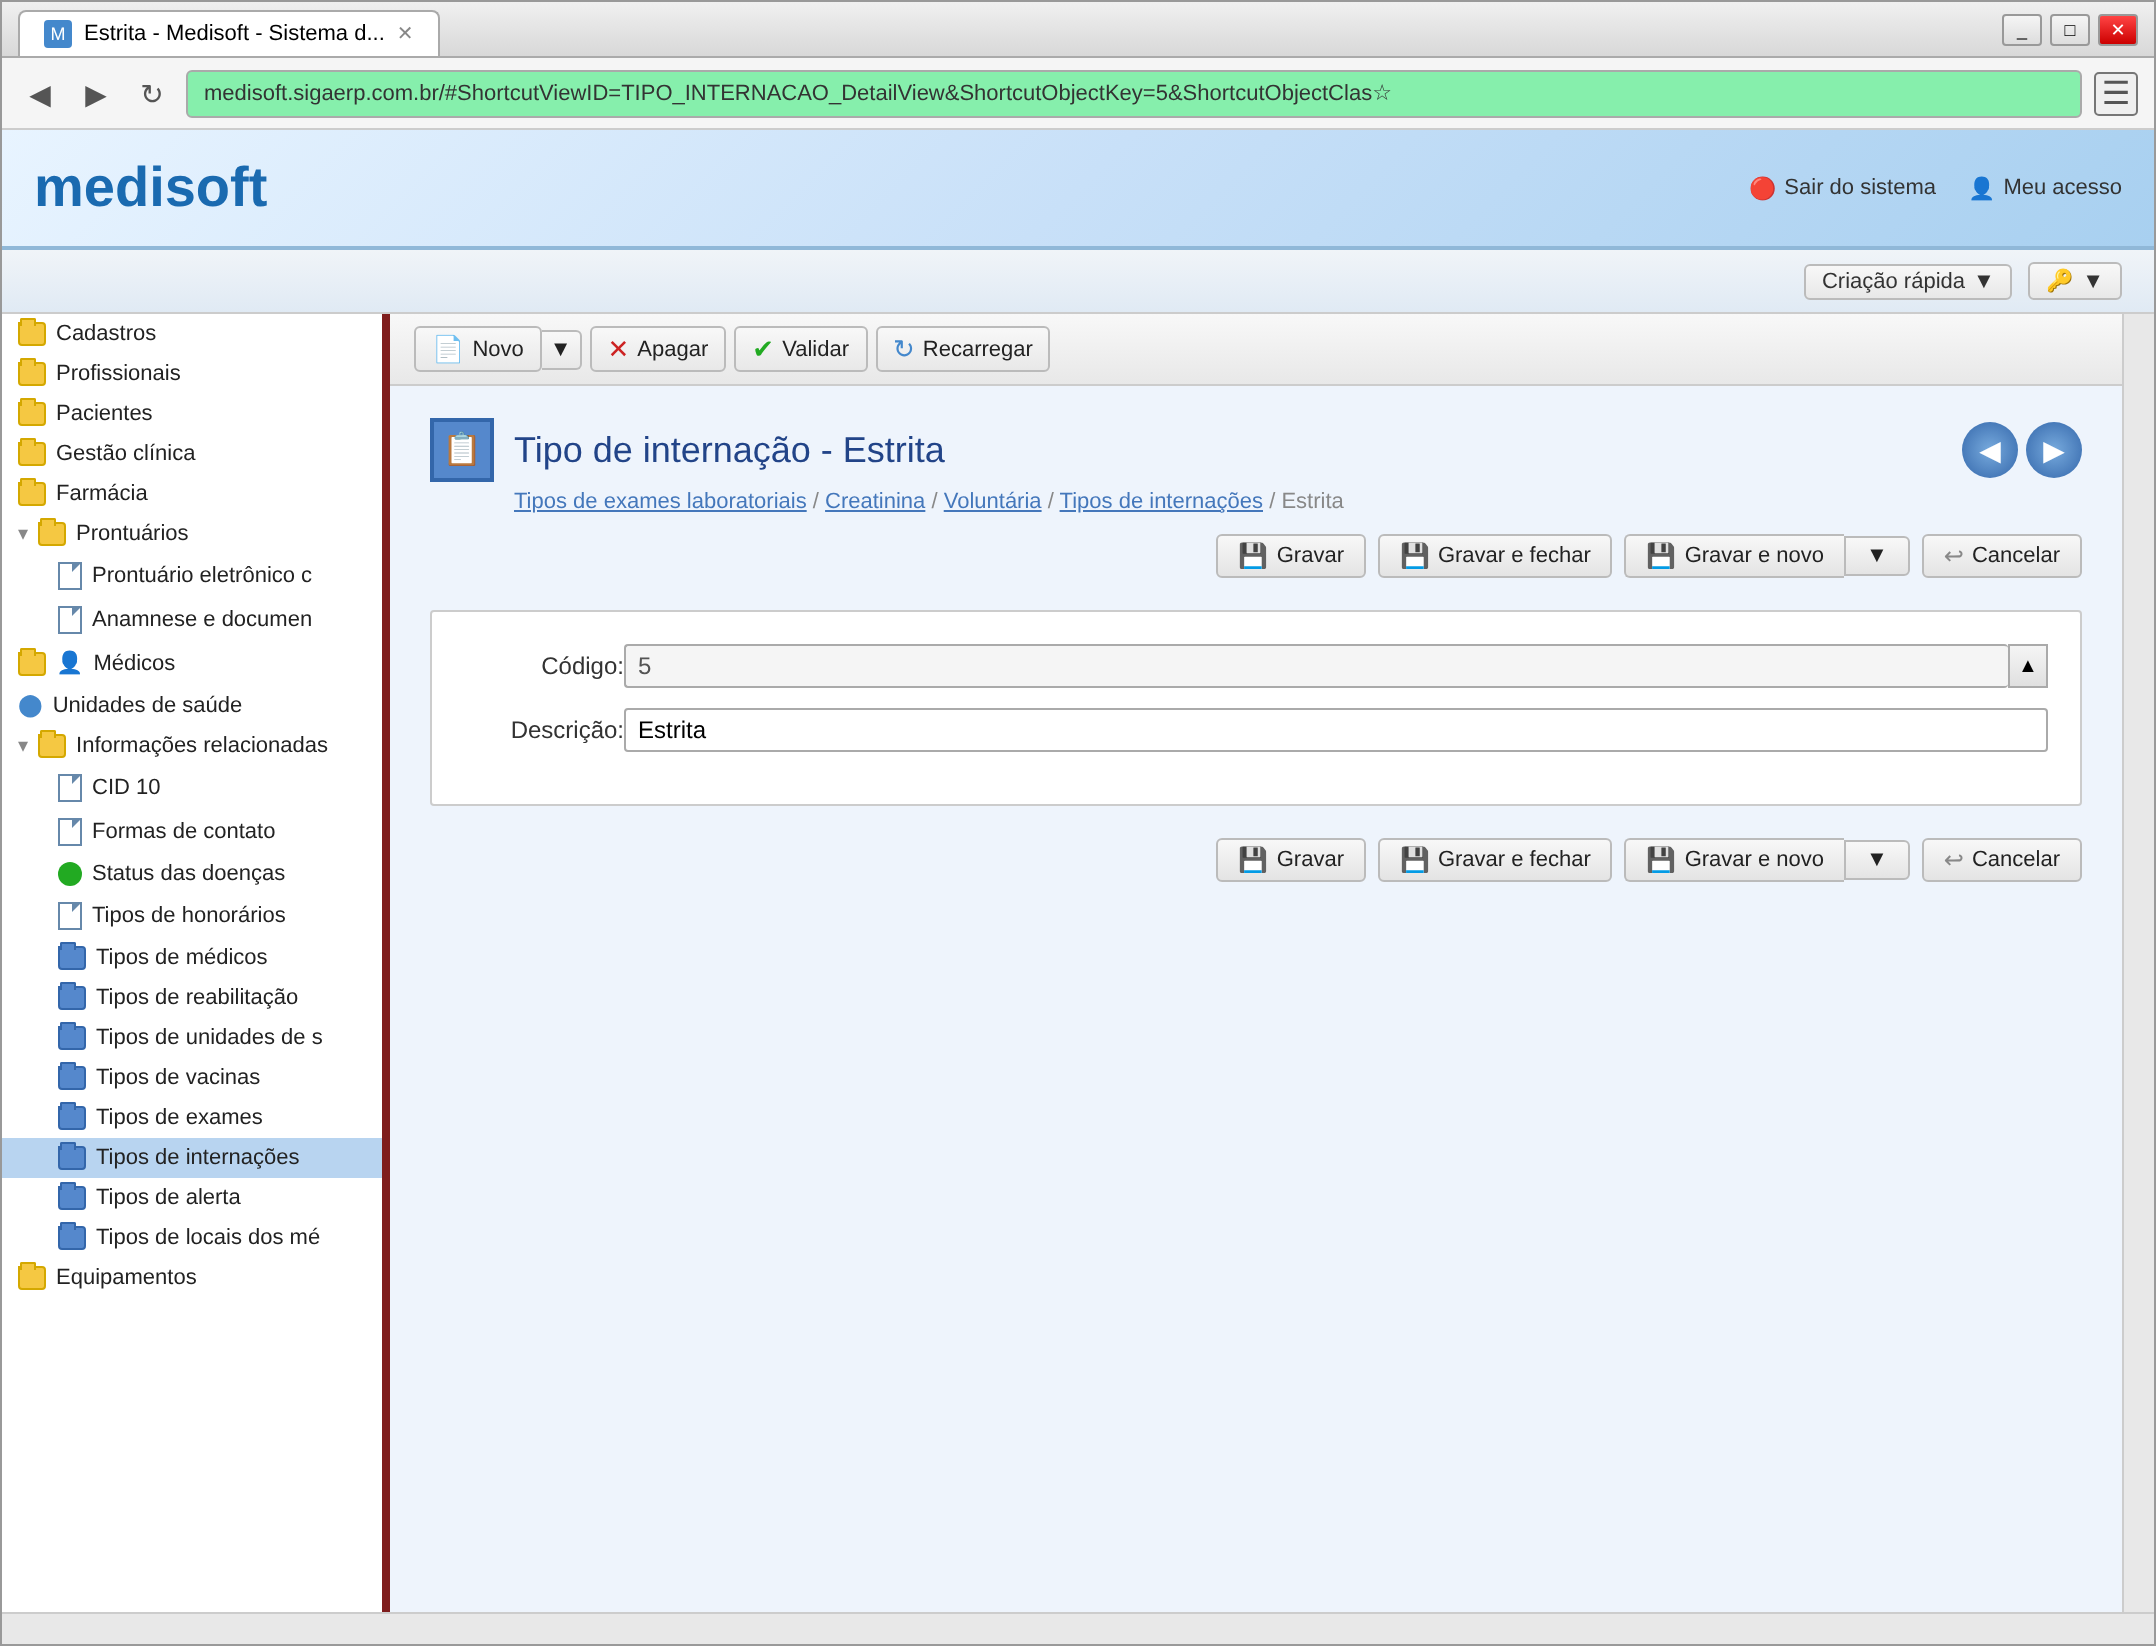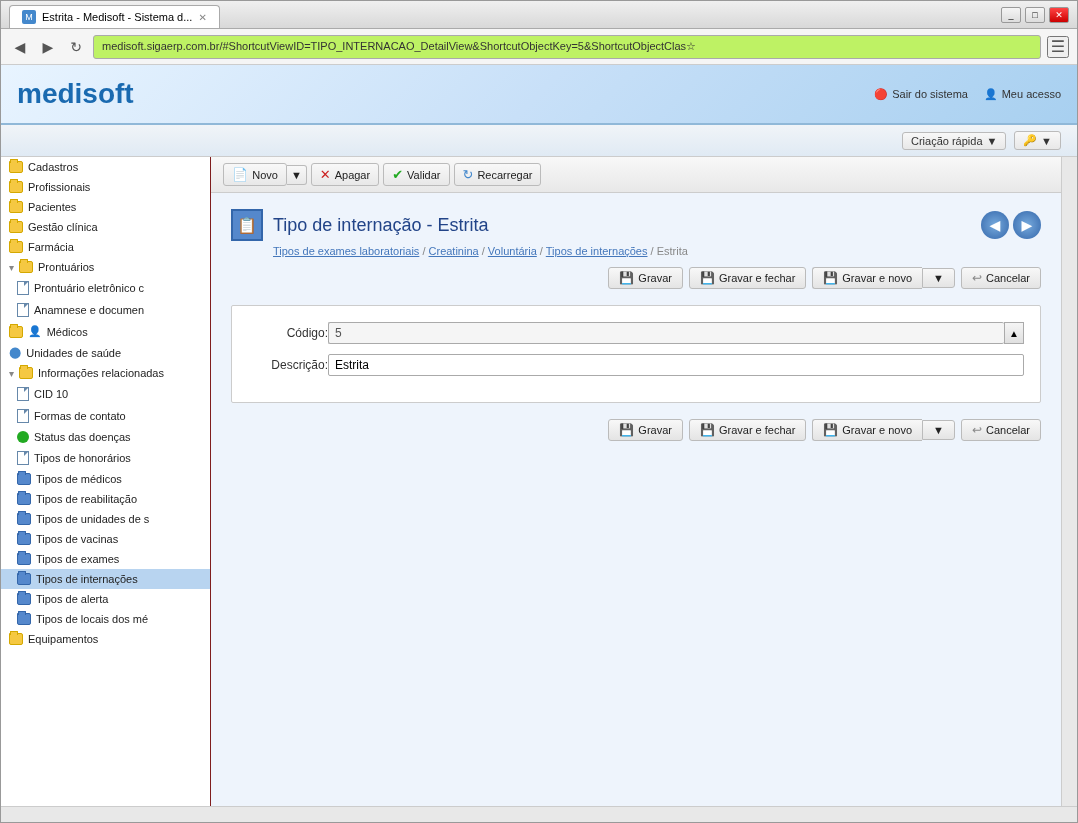--- a/index.html
+++ b/index.html
@@ -10,41 +10,41 @@
     .title-bar { background: linear-gradient(to bottom, #f0f0f0, #d8d8d8); height: 28px; display: flex; align-items: center; padding: 0 8px; border-bottom: 1px solid #aaa; }
     .tab { background: white; border: 1px solid #aaa; border-bottom: none; padding: 4px 12px; font-size: 11px; display: flex; align-items: center; gap: 6px; border-radius: 4px 4px 0 0; margin-top: 4px; }
     .tab-favicon { width: 14px; height: 14px; background: #4488cc; border-radius: 2px; font-size: 9px; display: flex; align-items: center; justify-content: center; color: white; }
     .tab-close { color: #888; font-size: 10px; cursor: pointer; }
     .title-bar-buttons { margin-left: auto; display: flex; gap: 4px; }
     .title-btn { width: 20px; height: 16px; border: 1px solid #999; background: linear-gradient(to bottom, #f5f5f5, #ddd); font-size: 9px; display: flex; align-items: center; justify-content: center; cursor: pointer; border-radius: 2px; }
     .title-btn.close { background: linear-gradient(to bottom, #f44, #c00); color: white; }
 
     .nav-bar { background: #f5f5f5; height: 36px; display: flex; align-items: center; padding: 0 8px; border-bottom: 1px solid #ccc; gap: 6px; }
     .nav-btn { width: 22px; height: 22px; background: none; border: none; cursor: pointer; font-size: 14px; color: #555; display: flex; align-items: center; justify-content: center; }
-    .address-bar { flex: 1; height: 24px; border: 1px solid #aaa; border-radius: 3px; padding: 0 8px; font-size: 11px; background: #bef264; color: #333; }
+    .address-bar { flex: 1; height: 24px; border: 1px solid #aaa; border-radius: 3px; padding: 0 8px; font-size: 11px; background: #86efac; color: #333; }
     .nav-menu-btn { width: 22px; height: 22px; cursor: pointer; font-size: 16px; color: #555; display: flex; align-items: center; justify-content: center; }
 
     
     .app-container { flex: 1; display: flex; flex-direction: column; background: #86efac; overflow: hidden; }
     .app-header { background: linear-gradient(135deg, #e8f4ff 0%, #c8e0f8 50%, #a8d0f0 100%); height: 60px; display: flex; align-items: center; justify-content: space-between; padding: 0 16px; border-bottom: 2px solid #90b8d8; }
     .app-logo { font-size: 28px; font-weight: bold; color: #1a6ab0; font-family: Arial, sans-serif; }
     .header-right { display: flex; gap: 16px; align-items: center; }
     .header-btn { display: flex; align-items: center; gap: 4px; font-size: 11px; color: #333; cursor: pointer; text-decoration: none; }
 
     .app-subheader { background: linear-gradient(to bottom, #f0f4f8, #e0eaf4); height: 32px; display: flex; align-items: center; justify-content: flex-end; padding: 0 16px; border-bottom: 1px solid #ccc; gap: 8px; }
     .subheader-btn { display: flex; align-items: center; gap: 4px; font-size: 11px; color: #333; cursor: pointer; border: 1px solid #bbb; background: linear-gradient(to bottom, #f8f8f8, #e8e8e8); padding: 2px 8px; border-radius: 3px; }
 
     .app-body { flex: 1; display: flex; overflow: hidden; }
 
     
-    .sidebar { width: 210px; background: white; border-right: 1px solid #7f1d1d; overflow-y: auto; flex-shrink: 0; }
+    .sidebar { width: 194px; background: white; border-right: 4px solid #7f1d1d; overflow-y: auto; flex-shrink: 0; }
     .sidebar-item { display: flex; align-items: center; gap: 5px; padding: 4px 8px; cursor: pointer; font-size: 11px; color: #222; }
     .sidebar-item.active { background: #b8d4f0; }
     .sidebar-folder { display: flex; align-items: center; gap: 5px; padding: 4px 8px; cursor: pointer; font-size: 11px; color: #222; font-weight: normal; }
-    .sidebar-indent-2 { padding-left: 16px; }
+    .sidebar-indent-2 { padding-left: 28px; }
     .folder-icon { width: 14px; height: 12px; background: #f5c842; border: 1px solid #d4a800; border-radius: 0 2px 2px 2px; position: relative; display: inline-block; flex-shrink: 0; }
     .folder-icon::before { content: ''; position: absolute; top: -3px; left: 0; width: 6px; height: 3px; background: #f5c842; border: 1px solid #d4a800; border-bottom: none; border-radius: 1px 1px 0 0; }
     .doc-icon { width: 12px; height: 14px; background: white; border: 1px solid #6688aa; display: inline-block; flex-shrink: 0; position: relative; }
     .doc-icon::before { content: ''; position: absolute; top: 0; right: 0; width: 0; height: 0; border-left: 4px solid #6688aa; border-bottom: 4px solid transparent; }
     .green-circle { width: 12px; height: 12px; background: #22aa22; border-radius: 50%; display: inline-block; flex-shrink: 0; }
     .blue-folder { width: 14px; height: 12px; background: #5588cc; border: 1px solid #3366aa; border-radius: 0 2px 2px 2px; position: relative; display: inline-block; flex-shrink: 0; }
     .blue-folder::before { content: ''; position: absolute; top: -3px; left: 0; width: 6px; height: 3px; background: #5588cc; border: 1px solid #3366aa; border-bottom: none; border-radius: 1px 1px 0 0; }
 
     
     .main-content { flex: 1; background: #eef4fc; overflow: hidden; display: flex; flex-direction: column; }

